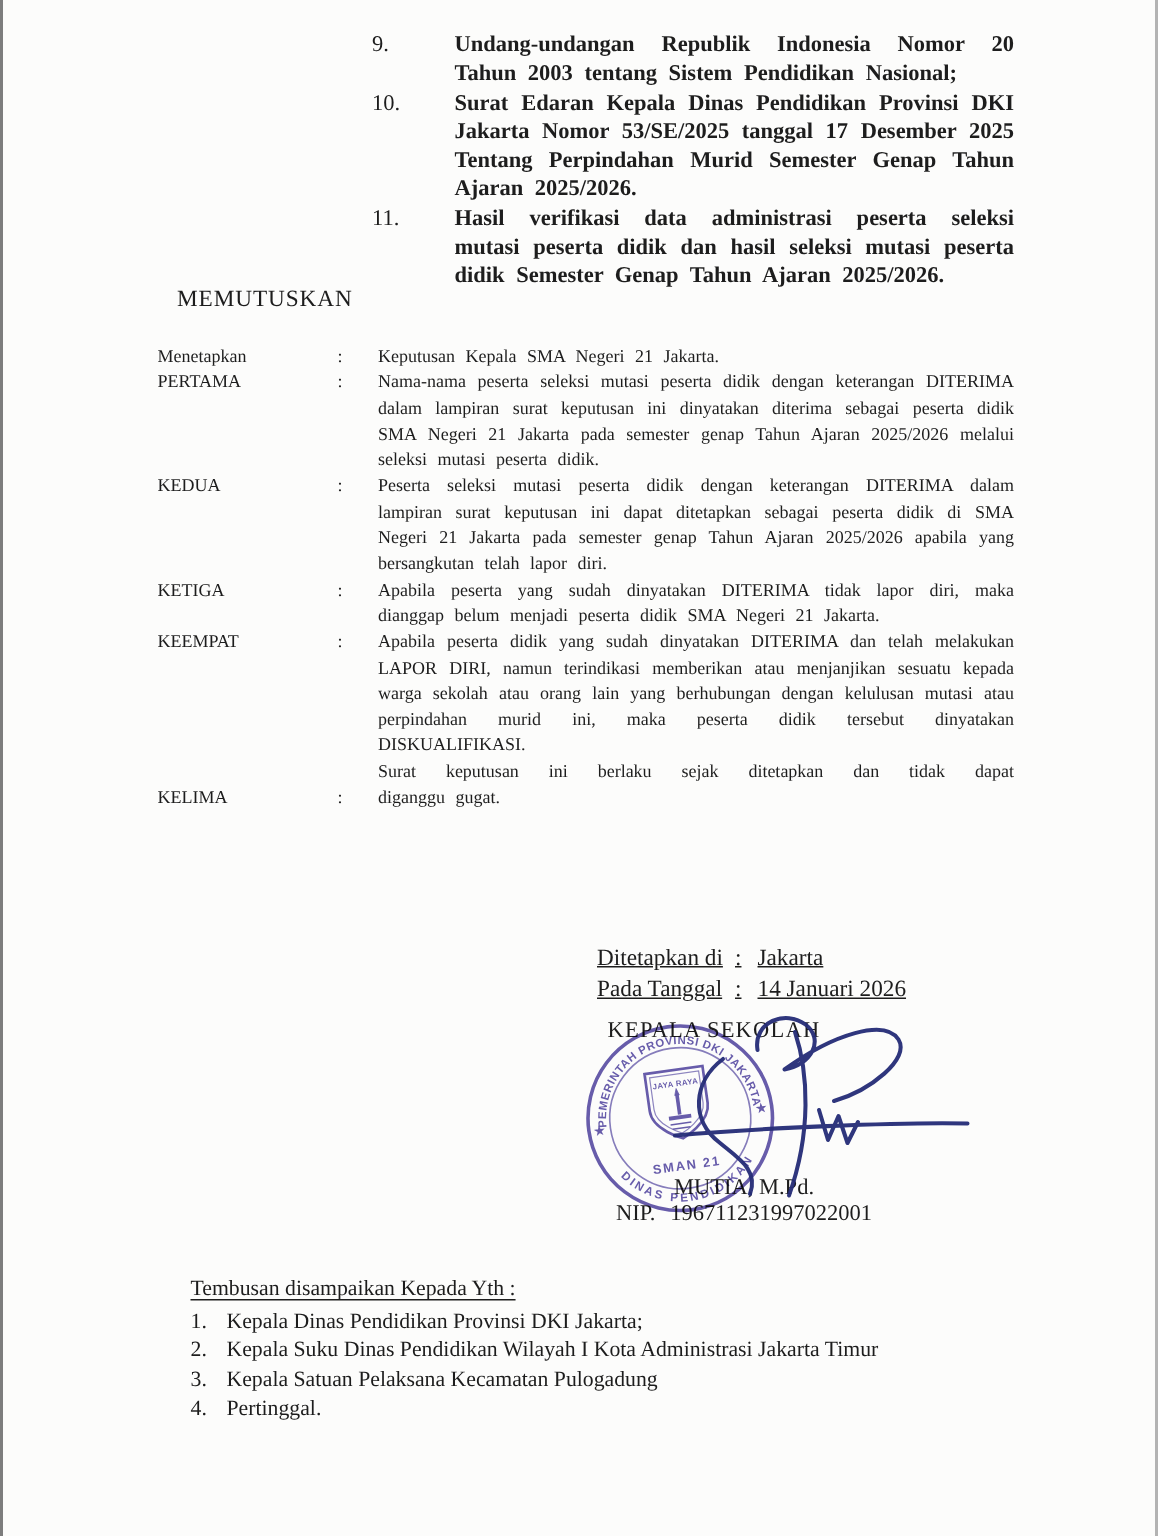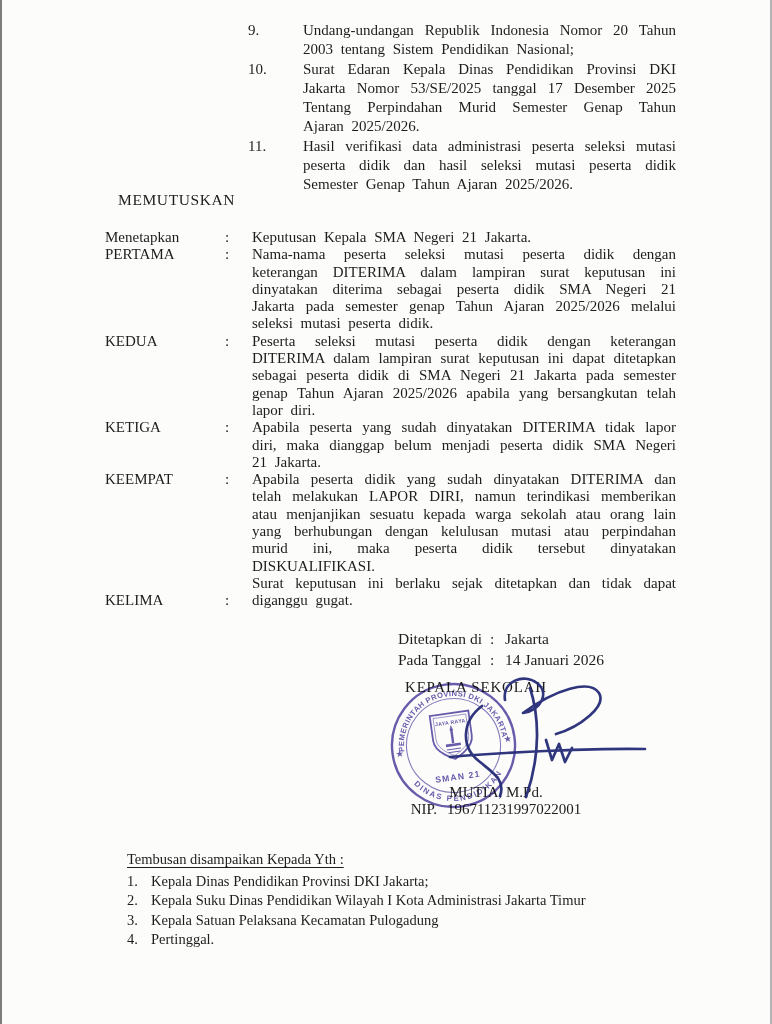--- a/index.html
+++ b/index.html
@@ -10,37 +10,37 @@
     color:#1d1d1d;
   }
   .edge{position:absolute;top:0;bottom:0;width:2px;}
   .edge-left{left:0;background:#7d7d7d;}
   .edge-right{right:0;background:#b3b3b3;}
 
   
   .considerations{position:absolute;left:248px;top:21px;width:428px;font-size:15px;line-height:19.3px;}
   .c-item{display:flex;}
   .c-num{width:55px;flex:none;}
-  .c-text{flex:1;text-align:justify;word-spacing:4px;}
+  .c-text{flex:1;text-align:justify;word-spacing:4px;font-weight:bold;}
 
   .memutuskan{position:absolute;left:118px;top:191px;width:570px;
     font-size:15.5px;letter-spacing:.6px;}
 
   
-  .rows{position:absolute;left:105px;top:229px;width:571px;font-size:15px;line-height:17.3px;}
+  .rows{position:absolute;left:105px;top:229px;width:571px;font-size:12px;line-height:17.3px;}
   .row{display:flex;}
   .r-label{width:120px;flex:none;}
   .r-colon{width:27px;flex:none;}
   .r-body{flex:1;text-align:justify;word-spacing:4px;}
   .r-body p{margin:0;font-family:Liberation Serif, serif;}
   .r-body p.stretch{text-align-last:justify;}
 
   
   .enactment{position:absolute;left:398px;top:628px;font-size:15.5px;line-height:21px;}
-  .e-row{display:flex;}
+  .e-row{display:flex;text-decoration:underline;}
   .e-label{width:92px;flex:none;}
   .e-colon{width:15px;flex:none;}
 
   .kepala{position:absolute;left:405px;top:679px;width:195px;text-align:left;
     font-size:15px;letter-spacing:.8px;z-index:2;mix-blend-mode:multiply;}
 
   .stamp{position:absolute;left:387px;top:679px;z-index:1;opacity:.92;}
   .signature{position:absolute;left:420px;top:663px;z-index:3;opacity:.95;}
 
   .nameblock{position:absolute;left:385px;top:784px;width:222px;text-align:center;

